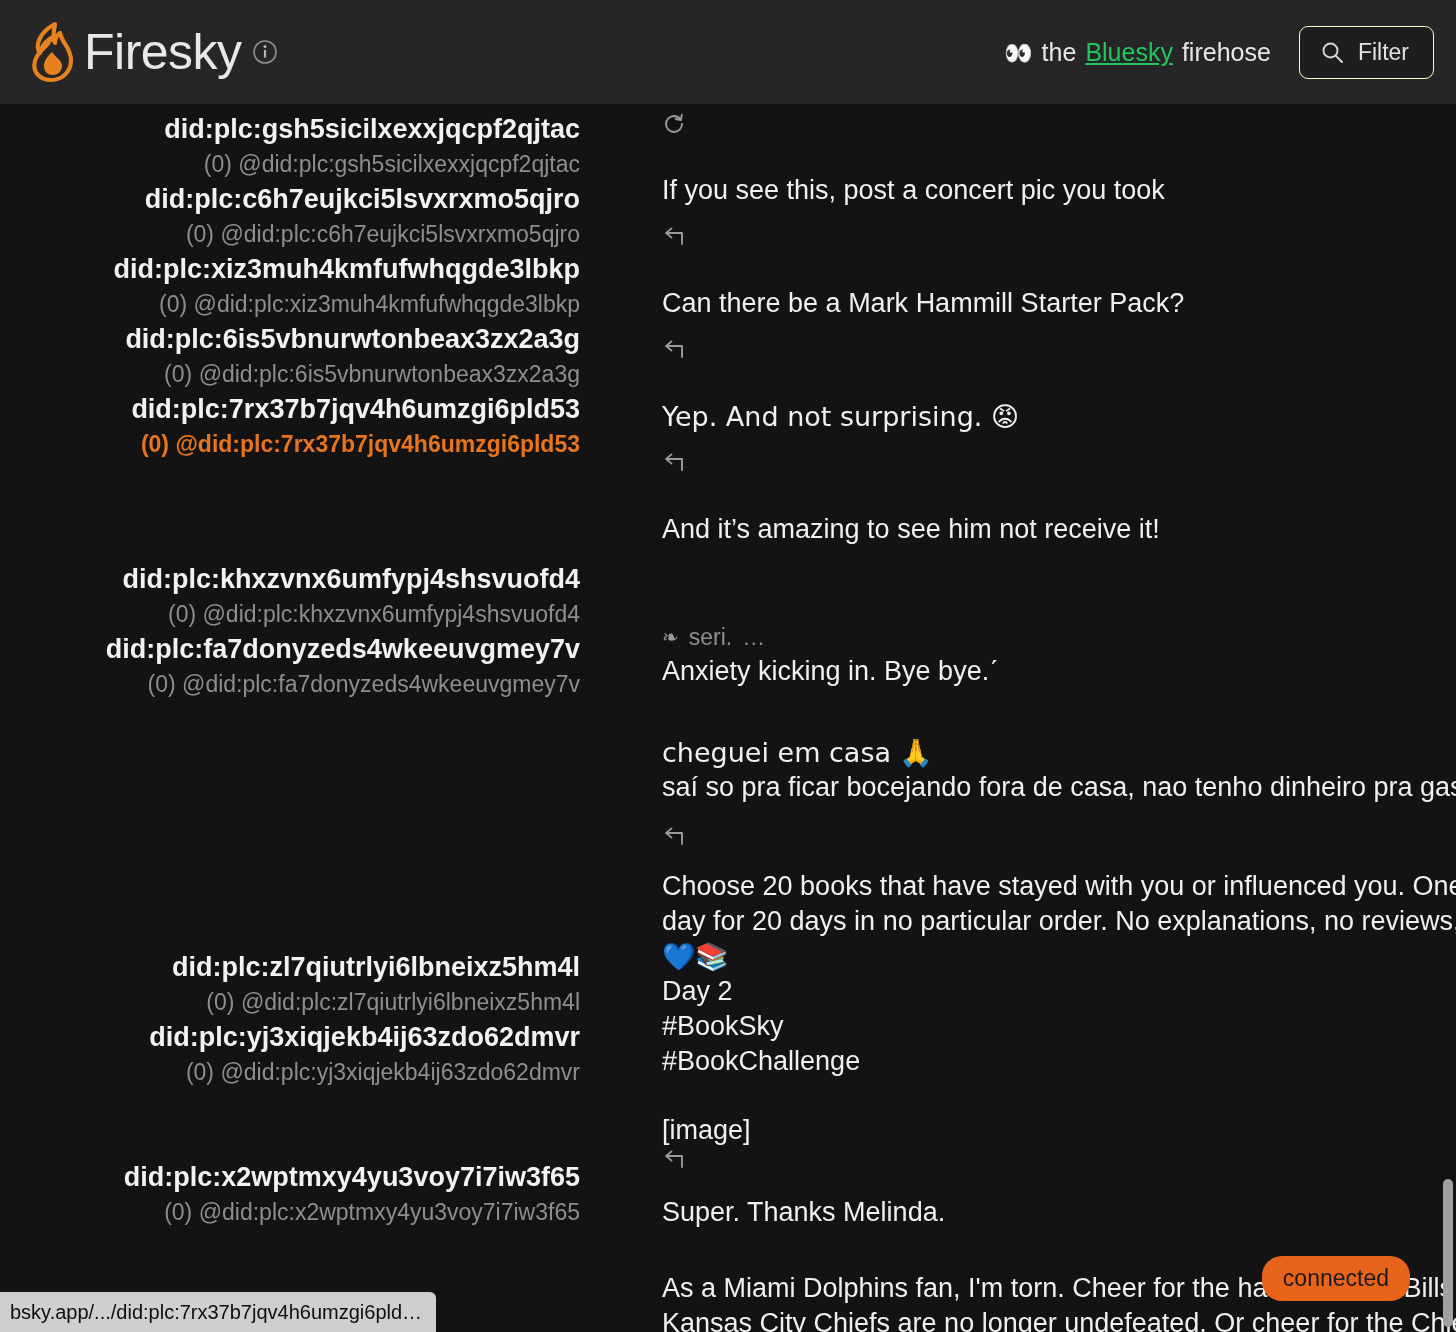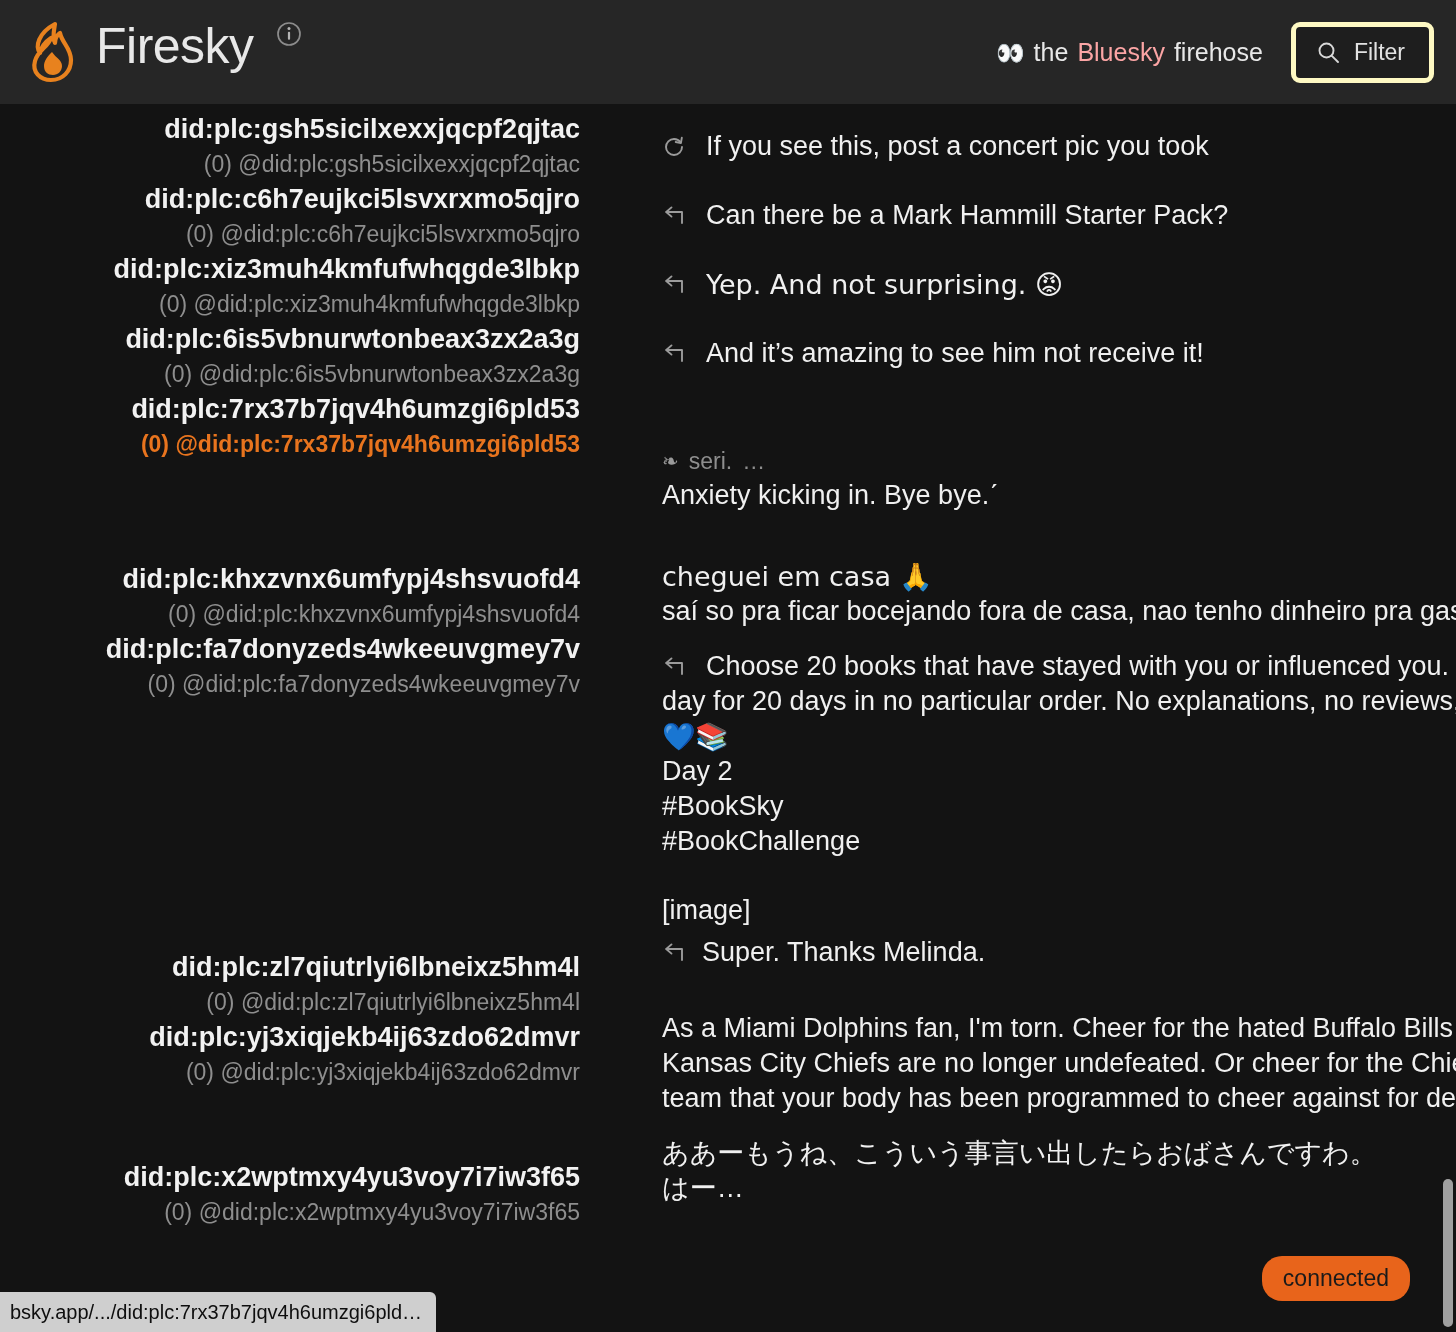--- a/index.html
+++ b/index.html
@@ -15,21 +15,21 @@
   
   #header {
     position: absolute;
     top: 0; left: 0;
     width: 1456px; height: 104px;
     background: #262626;
     display: flex;
     align-items: center;
     padding: 0 22px 0 24px;
   }
-  #brand { display: flex; gap: 16px; }
+  #brand { display: flex; align-items: center; gap: 4px; }
   #flame-icon { width: 56px; height: 62px; display:block; }
   #app-title {
     font-size: 50px;
     font-weight: 400;
     color: #e8e8e8;
     letter-spacing: -0.5px;
     line-height: 1;
   }
   #info-icon { width: 26px; height: 26px; margin-left: 6px; display:block; }
 
@@ -41,27 +41,27 @@
   }
   #tagline {
     font-size: 25px;
     color: #e8e8e8;
     white-space: nowrap;
     display: flex;
     align-items: baseline;
     gap: 9px;
   }
   #tagline .eyes { font-size: 23px; }
-  #tagline .bluesky { color: #fca5a5; }
+  #tagline .bluesky { color: #22c55e; text-decoration: underline; }
 
   #filter-button {
     display: flex;
     align-items: center;
     gap: 13px;
-    border: 5px solid #fef9c3;
+    border: 1px solid #fef9c3;
     border-radius: 9px;
     background: #1e1e1e;
     padding: 12px 24px 12px 20px;
     cursor: pointer;
   }
   #filter-button .label { font-size: 23px; color: #e2e2e2; }
   #search-icon { width: 25px; height: 25px; display:block; }
 
   
   #content {
@@ -109,20 +109,21 @@
     padding: 8px 0 0 62px;
     overflow: hidden;
   }
   .post { white-space: nowrap; }
   .post-line {
     font-size: 27px;
     color: #f0f0f0;
     line-height: 69px;
     display: flex;
     gap: 20px;
+    flex-direction: column;
   }
   .post-text-block { font-size: 27px; color: #f0f0f0; line-height: 35px; }
   .icon-slot { width: 24px; flex: 0 0 24px; display: flex; align-items: center; }
   .icon-slot svg { display: block; }
 
   .author-line {
     display: flex;
     align-items: center;
     gap: 10px;
     font-size: 23px;

